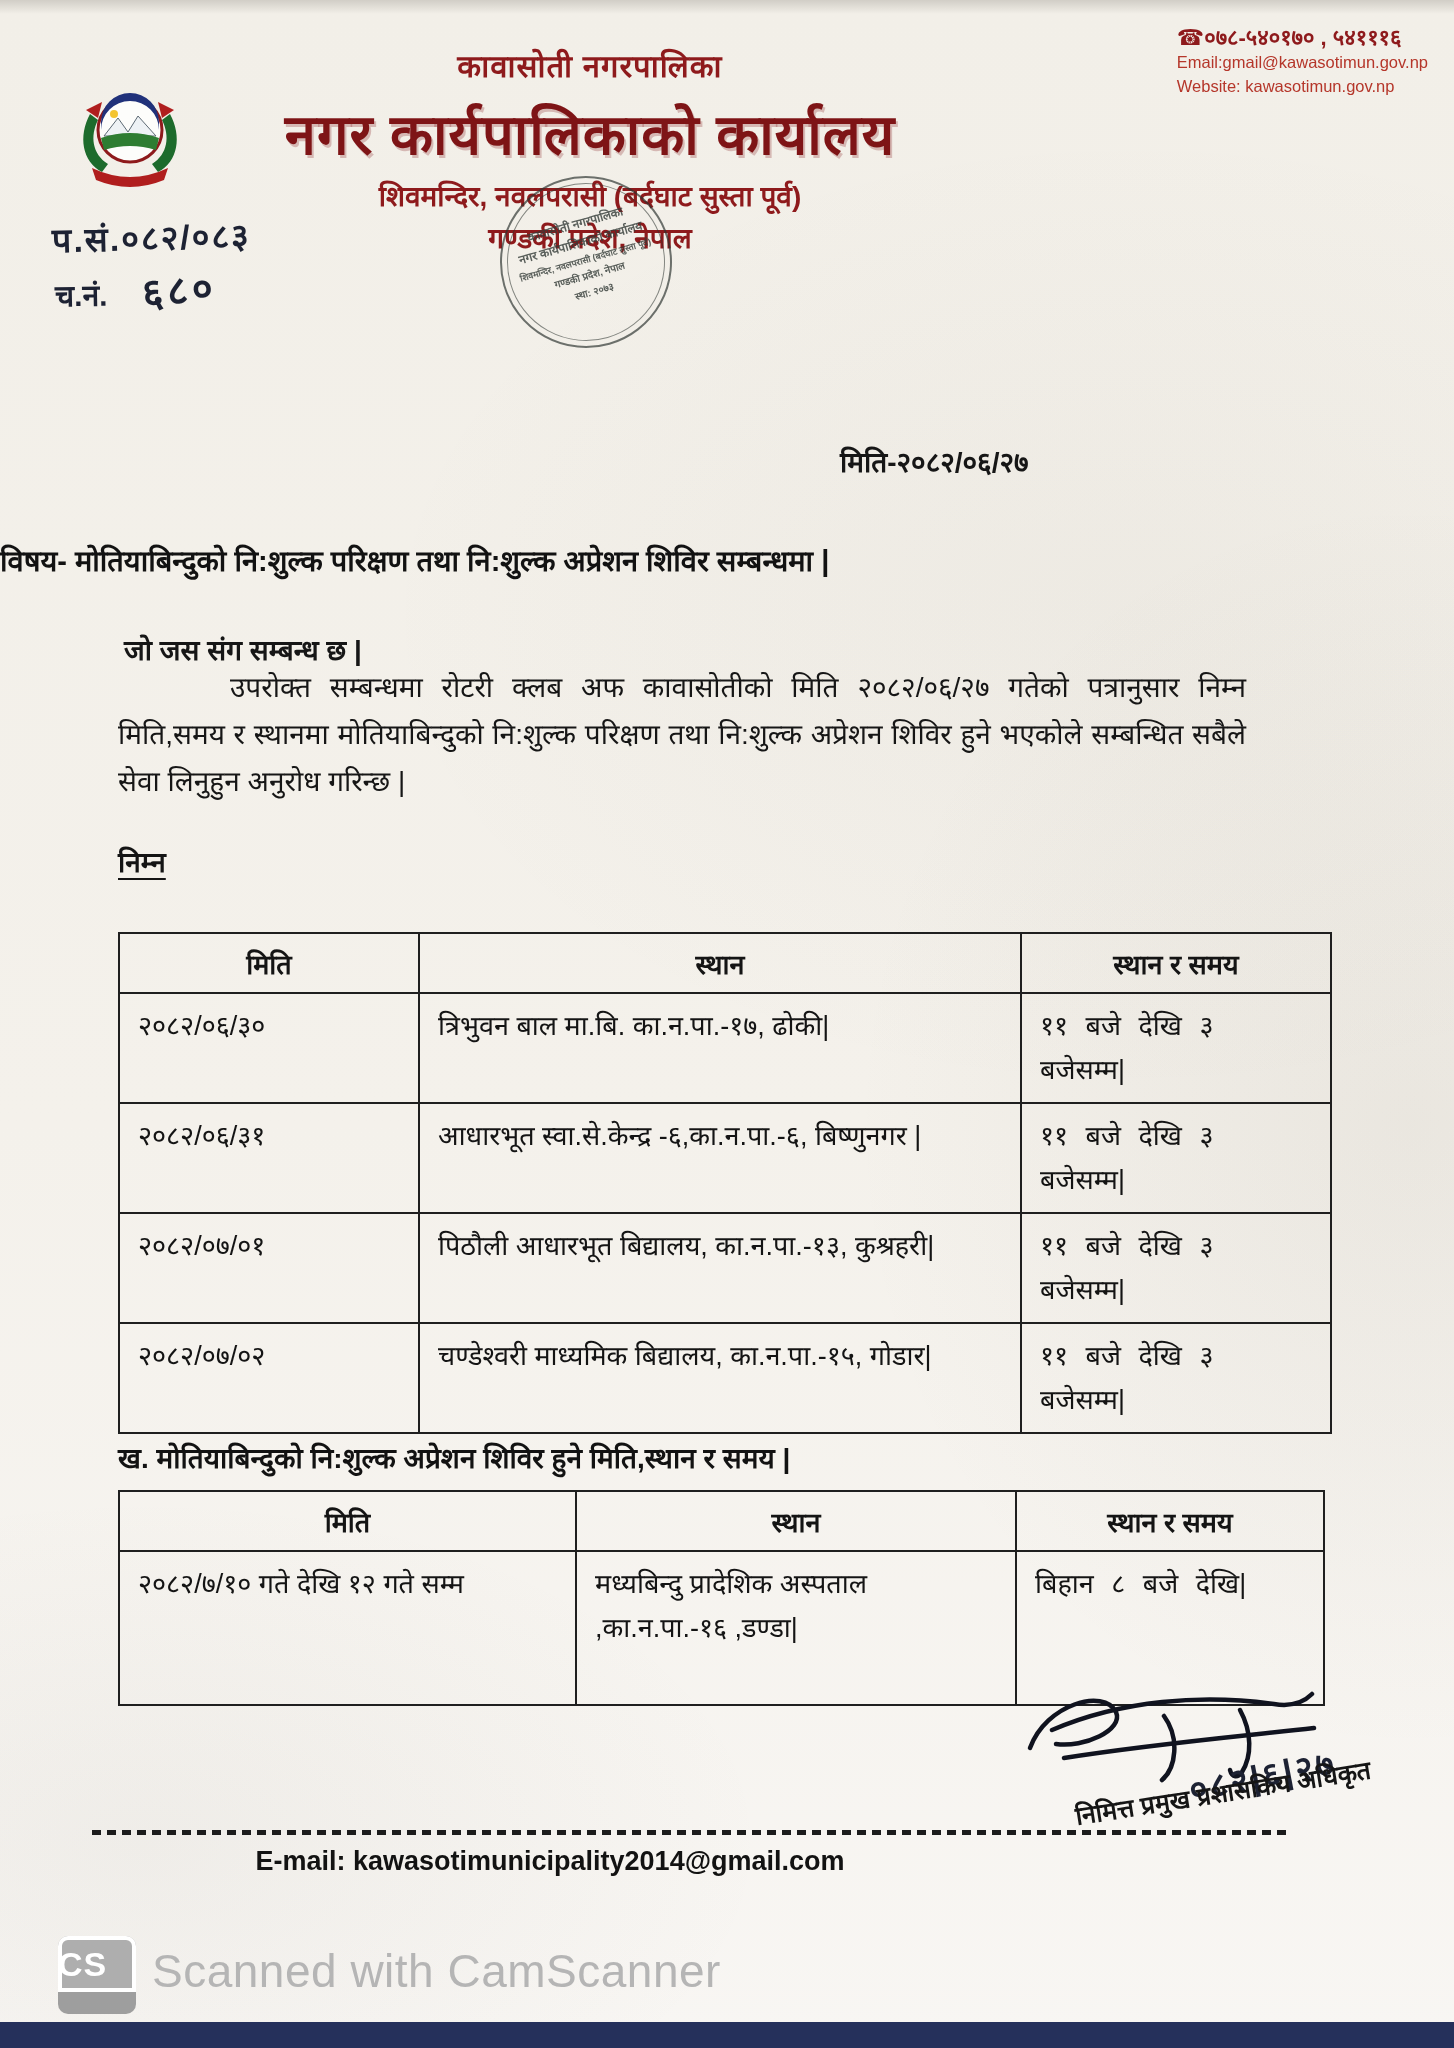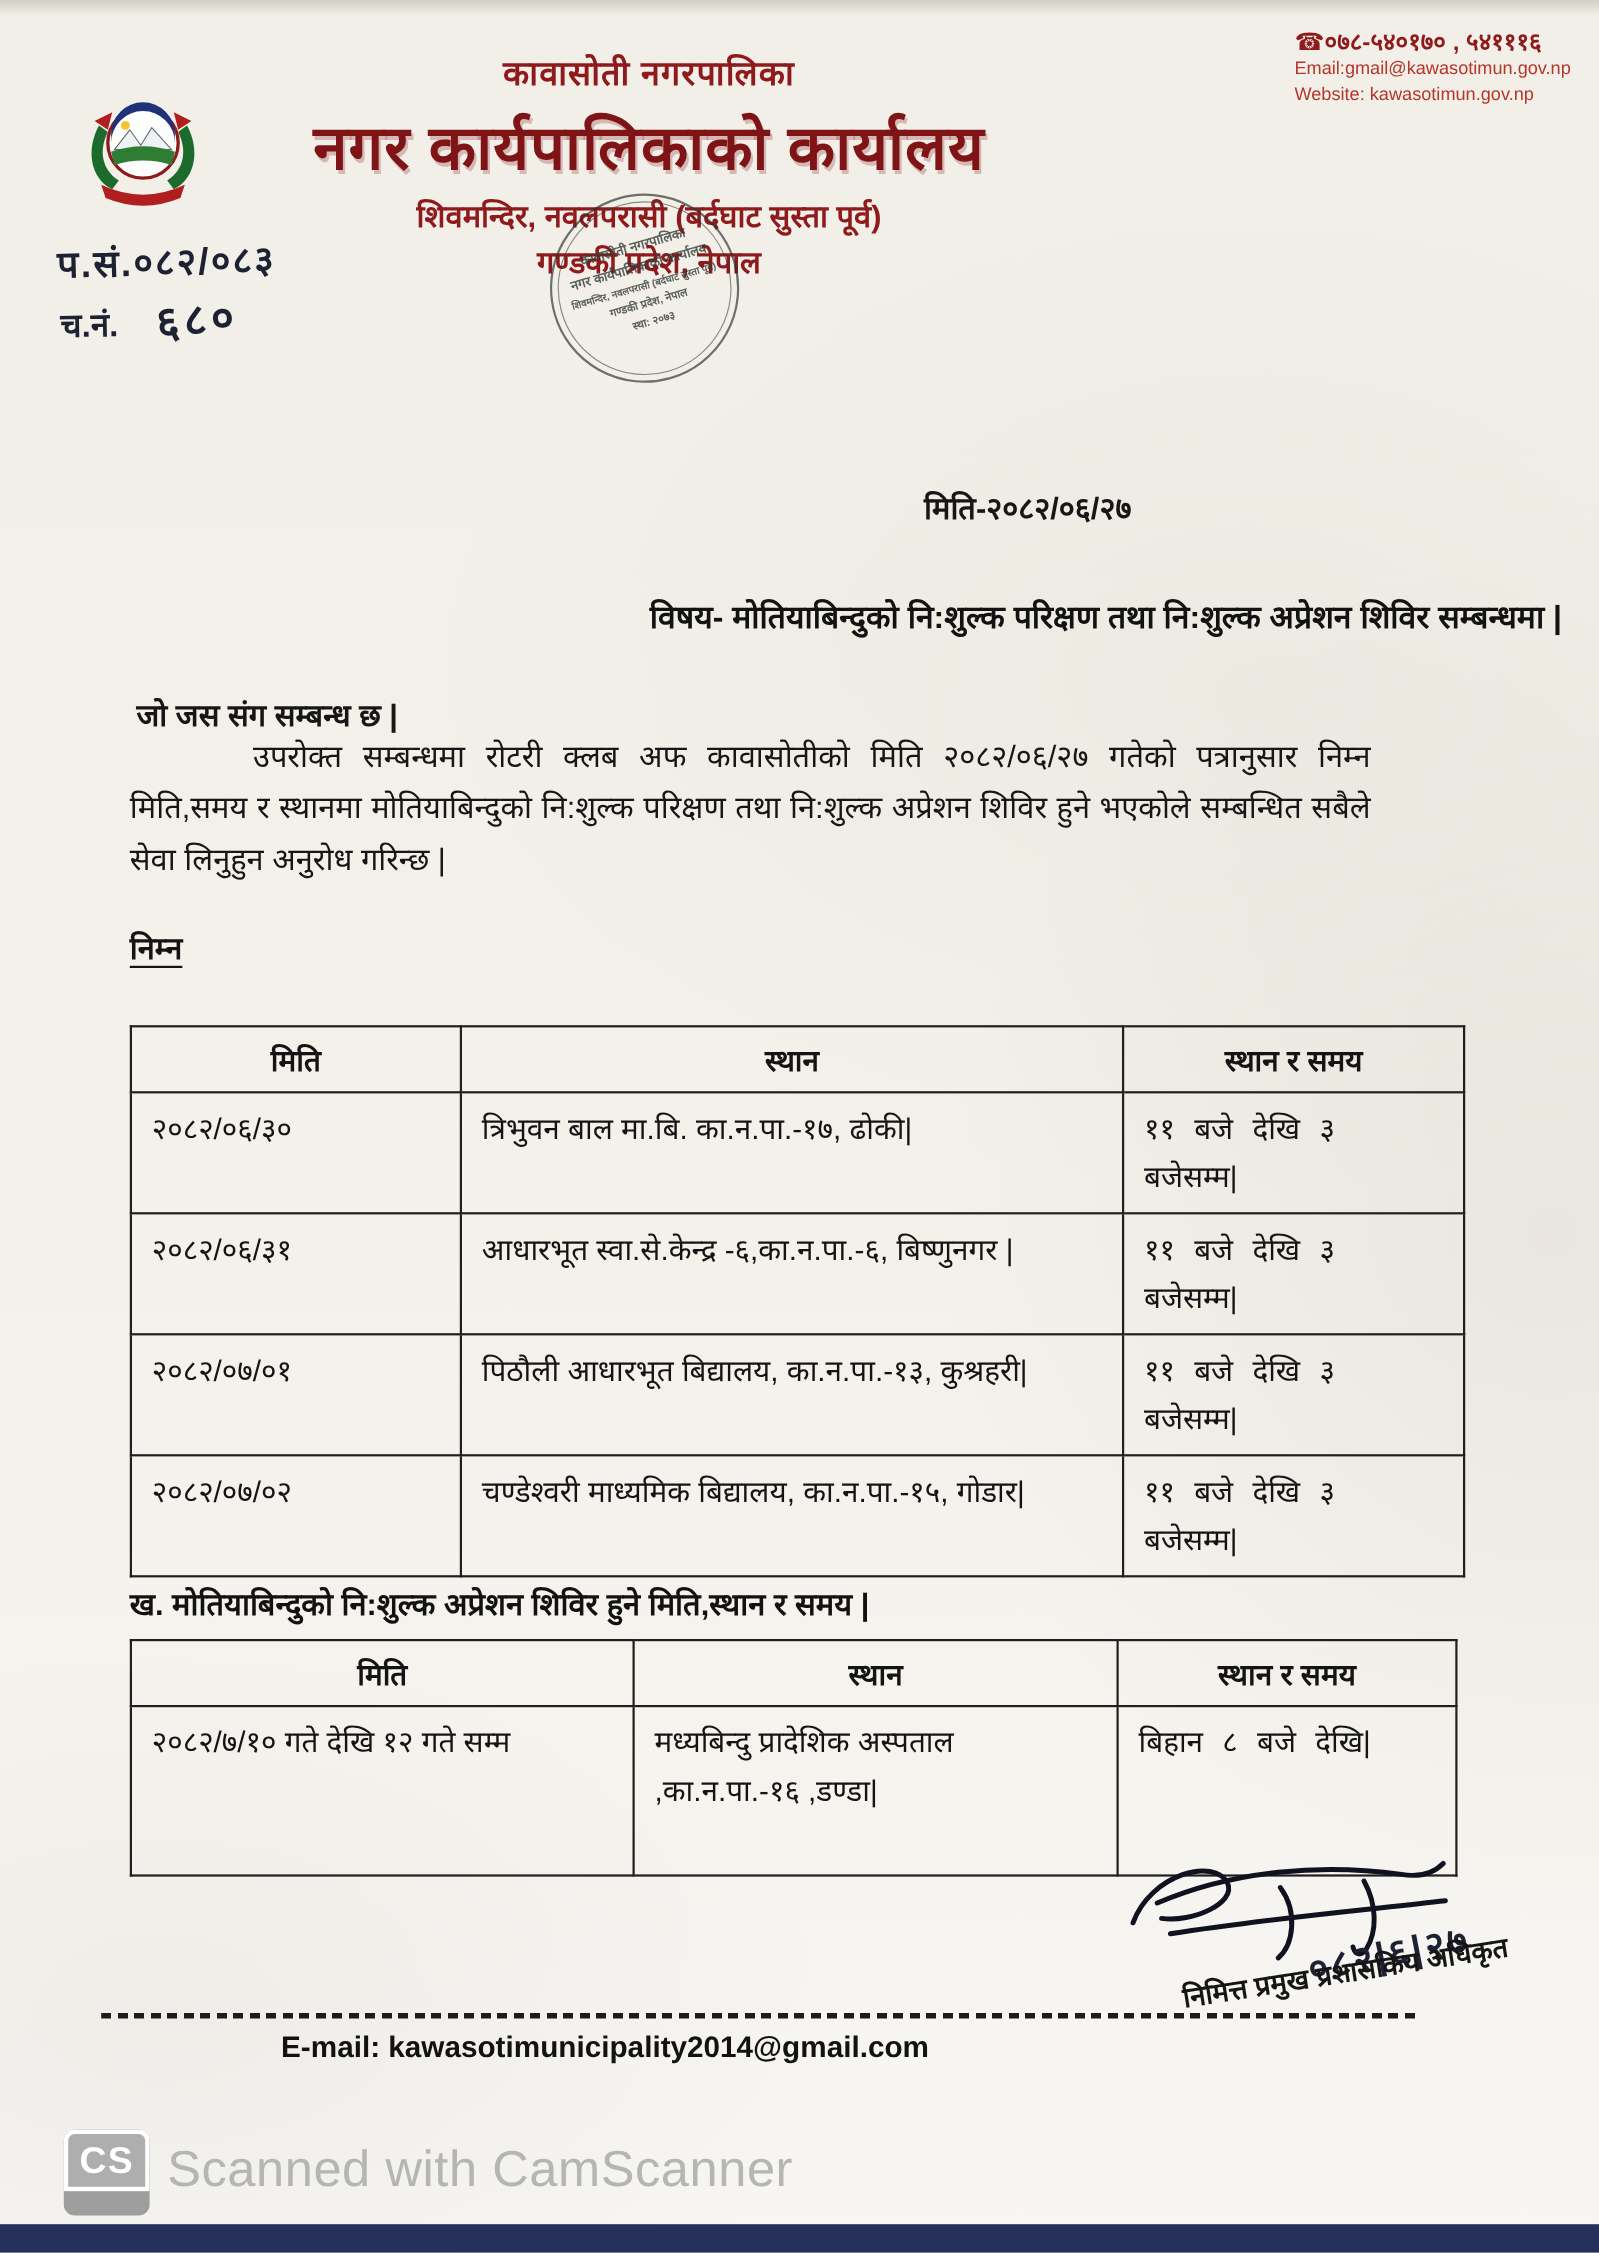--- a/index.html
+++ b/index.html
@@ -37,21 +37,21 @@
   
   .stamp{left:500px;top:176px;width:172px;height:172px;transform:rotate(-16deg);opacity:.8;}
   .stamp .ring{position:absolute;inset:0;border:2px solid rgba(45,52,48,.85);border-radius:50%;}
   .stamp .ring2{position:absolute;inset:7px;border:1.5px solid rgba(45,52,48,.7);border-radius:50%;}
   .stamp .stx{position:relative;top:38px;text-align:center;color:#343c38;font-weight:700;}
   .stamp .l0{font-size:12px;} .stamp .l1{font-size:12px;margin-top:2px;}
   .stamp .l2{font-size:9px;margin-top:3px;padding:0 14px;}
   .stamp .l3{font-size:10px;margin-top:2px;} .stamp .l4{font-size:10px;margin-top:3px;}
   
   .date-line{left:840px;top:442px;font-size:28px;color:#161616;font-weight:700;}
-  .subject{left:0;top:540px;width:1420px;text-align:right;font-size:29px;font-weight:700;color:#121212;}
+  .subject{left:0;top:540px;width:1420px;text-align:left;font-size:29px;font-weight:700;color:#121212;}
   .salut{left:124px;top:630px;font-size:28px;color:#161616;font-weight:600;}
   .para{left:118px;top:664px;width:1128px;font-size:28px;line-height:47px;color:#161616;
     text-align:justify;text-indent:112px;font-weight:500;}
   .nimna{left:118px;top:842px;font-size:28px;font-weight:700;color:#141414;text-decoration:underline;text-underline-offset:6px;}
   .sec-head{font-size:28px;font-weight:700;color:#121212;}
   .secA{left:118px;top:890px;} .secB{left:118px;top:1438px;}
   
   table.doc{border-collapse:collapse;table-layout:fixed;background:transparent;}
   table.doc th,table.doc td{border:2.5px solid #1f1f1f;font-size:27px;color:#141414;}
   table.doc th{font-weight:700;text-align:center;vertical-align:middle;height:54px;padding:2px 8px;}
@@ -64,21 +64,21 @@
   
   .sig-svg{left:1012px;top:1682px;width:320px;height:104px;}
   .sig-date{left:1188px;top:1752px;font-size:34px;transform:rotate(-11deg);letter-spacing:3px;}
   .dashes{left:92px;top:1830px;width:1195px;height:5px;
     background:repeating-linear-gradient(90deg,#1c1c1c 0 9px,transparent 9px 15px);}
   .designation{left:1078px;top:1798px;width:380px;font-size:25px;font-weight:700;color:#151515;
     transform:rotate(-9deg);transform-origin:left bottom;white-space:nowrap;}
   .f-email{left:0;top:1846px;width:1100px;text-align:center;font-size:27px;font-weight:700;color:#121212;}
   
   .cs-box{left:58px;top:1936px;width:78px;height:56px;background:#aeaeae;border-radius:10px 10px 0 0;
-    display:flex;align-items:center;justify-content:center;box-shadow:inset 0 0 0 4px #fff;}
+    display:flex;align-items:center;box-shadow:inset 0 0 0 4px #fff;}
   .cs-box span{color:#fff;font-weight:700;font-size:34px;letter-spacing:1px;}
   .cs-foot{left:58px;top:1992px;width:78px;height:22px;background:#9e9e9e;border-radius:0 0 10px 10px;}
   .cs-text{left:152px;top:1944px;font-size:46px;color:#b5b5b5;font-weight:400;letter-spacing:.5px;}
   .navy-bar{left:0;bottom:0;width:100%;height:26px;background:#25305b;}
   .corner-shade{left:0;top:0;width:100%;height:14px;
     background:linear-gradient(180deg,rgba(60,55,45,.18),transparent);}
 </style>
 </head>
 <body>
 

